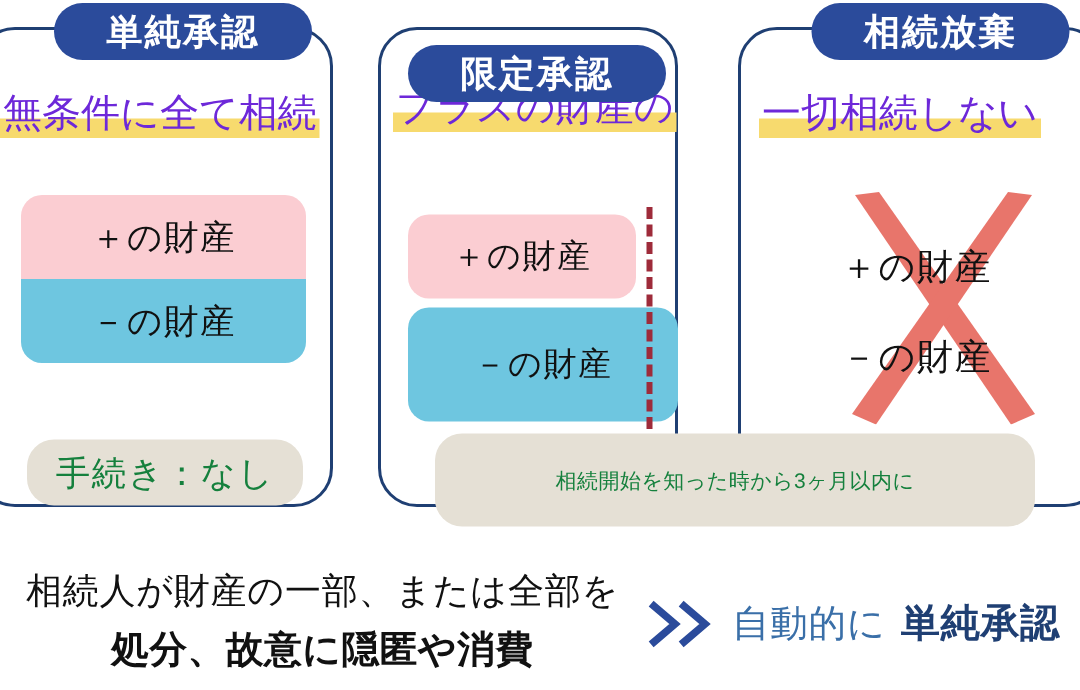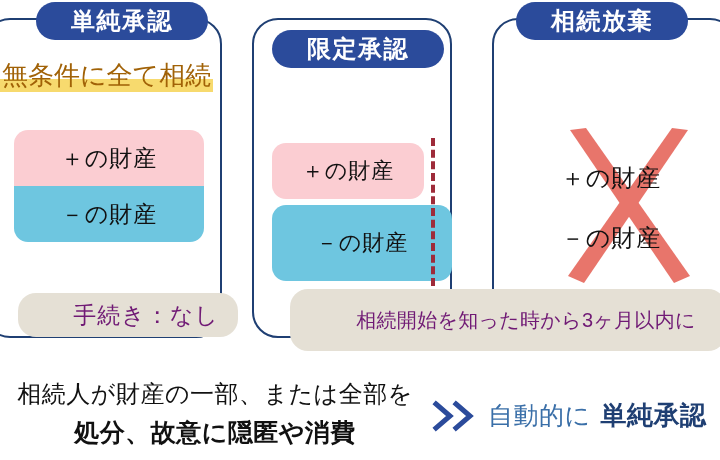--- a/index.html
+++ b/index.html
@@ -44,27 +44,27 @@
     letter-spacing: 1.5px;
     display: flex;
     align-items: center;
     justify-content: center;
     height: 38px;
     white-space: nowrap;
     z-index: 5;
   }
   #badge-1 { left: 36px;  top: 2px; width: 172px; }
   #badge-2 { left: 272px; top: 2px; width: 172px; margin-top: 28px; }
-  #badge-3 { left: 516px; top: 2px; width: 172px; }
+  #badge-3 { left: 541px; top: 2px; width: 172px; }
 
   
   .headline {
     position: absolute;
     font-size: 26px;
-    color: #a16207;
+    color: #6d28d9;
     white-space: nowrap;
     letter-spacing: 0px;
     z-index: 4;
   }
   .headline .mk {
     position: relative;
     display: inline-block;
   }
   .headline .mk::before {
     content: "";
@@ -152,35 +152,34 @@
     z-index: 3;
   }
   #c3-plus  { top: 22px; }
   #c3-minus { top: 82px; }
 
   
   .proc-box {
     position: absolute;
     background: #e5e0d5;
     border-radius: 18px;
-    color: #701a75;
+    color: #15803d;
     display: flex;
     flex-direction: column;
     align-items: center;
     justify-content: center;
     z-index: 7;
-    padding-left: 36px;
   }
   #proc-1 {
     left: 18px; top: 293px; width: 184px; height: 44px;
     font-size: 23px; letter-spacing: 1px;
   }
   #proc-2 {
     left: 290px; top: 289px; width: 400px; height: 62px;
-    font-size: 20px; line-height: 28px; letter-spacing: 0.3px;
+    font-size: 14px; line-height: 28px; letter-spacing: 0.3px;
   }
 
   
   #bottom-left {
     position: absolute;
     left: -10px;
     top: 378px;
     width: 450px;
     text-align: center;
   }
@@ -234,27 +233,33 @@
 
   <div class="asset-stack">
     <div class="asset-row plus-bg">＋の財産</div>
     <div class="asset-row minus-bg">－の財産</div>
   </div>
 
   <div class="proc-box" id="proc-1">手続き：なし</div>
 
   <div class="col-card" id="col-2"></div>
   <div class="badge" id="badge-2">限定承認</div>
+  <div class="headline" id="headline-2a">
+    <span class="mk">プラスの財産の</span>
+  </div>
 
   <div class="asset-box" id="c2-plus">＋の財産</div>
   <div class="asset-box" id="c2-minus">－の財産</div>
   <div id="dashed-line"></div>
 
   <div class="col-card" id="col-3"></div>
   <div class="badge" id="badge-3">相続放棄</div>
+  <div class="headline" id="headline-3">
+    <span class="mk">一切相続しない</span>
+  </div>
 
   <div id="c3-text-wrap">
     <svg id="c3-x" viewBox="0 0 130 155">
       <g fill="#e8756b">
         <polygon points="6,2 22,0 126,148 110,155"></polygon>
         <polygon points="124,2 108,0 4,148 20,155"></polygon>
       </g>
     </svg>
     <div class="c3-line" id="c3-plus">＋の財産</div>
     <div class="c3-line" id="c3-minus">－の財産</div>

